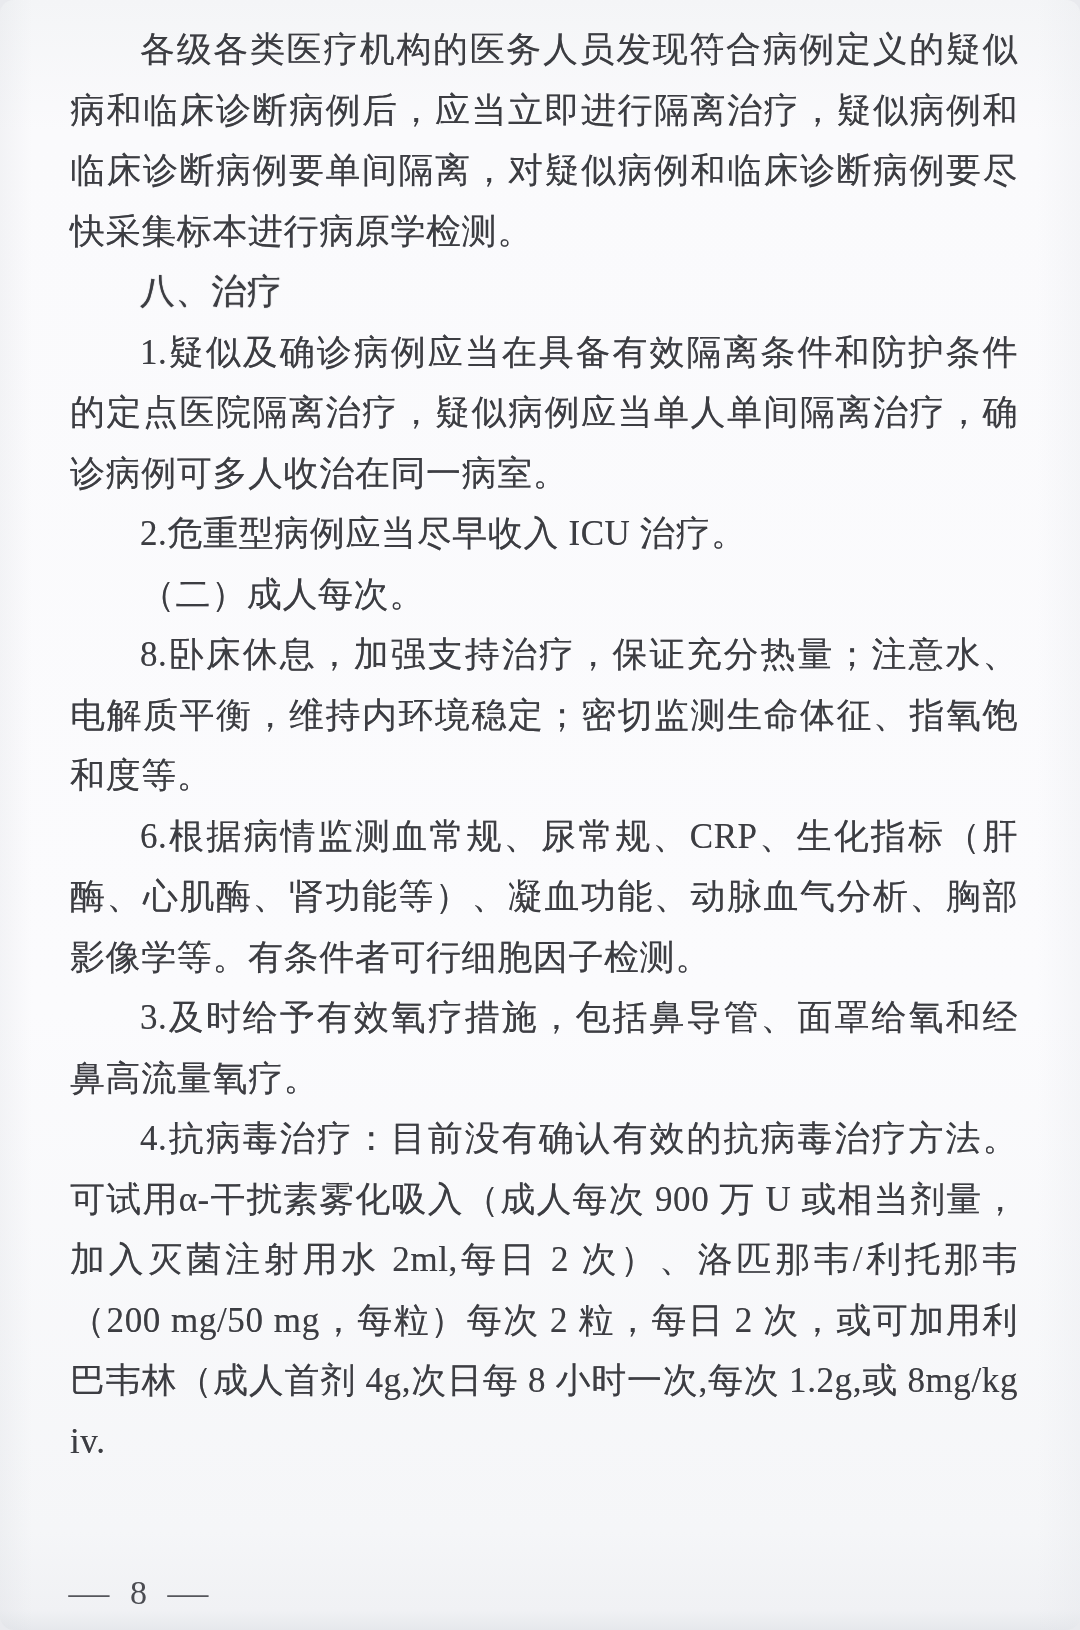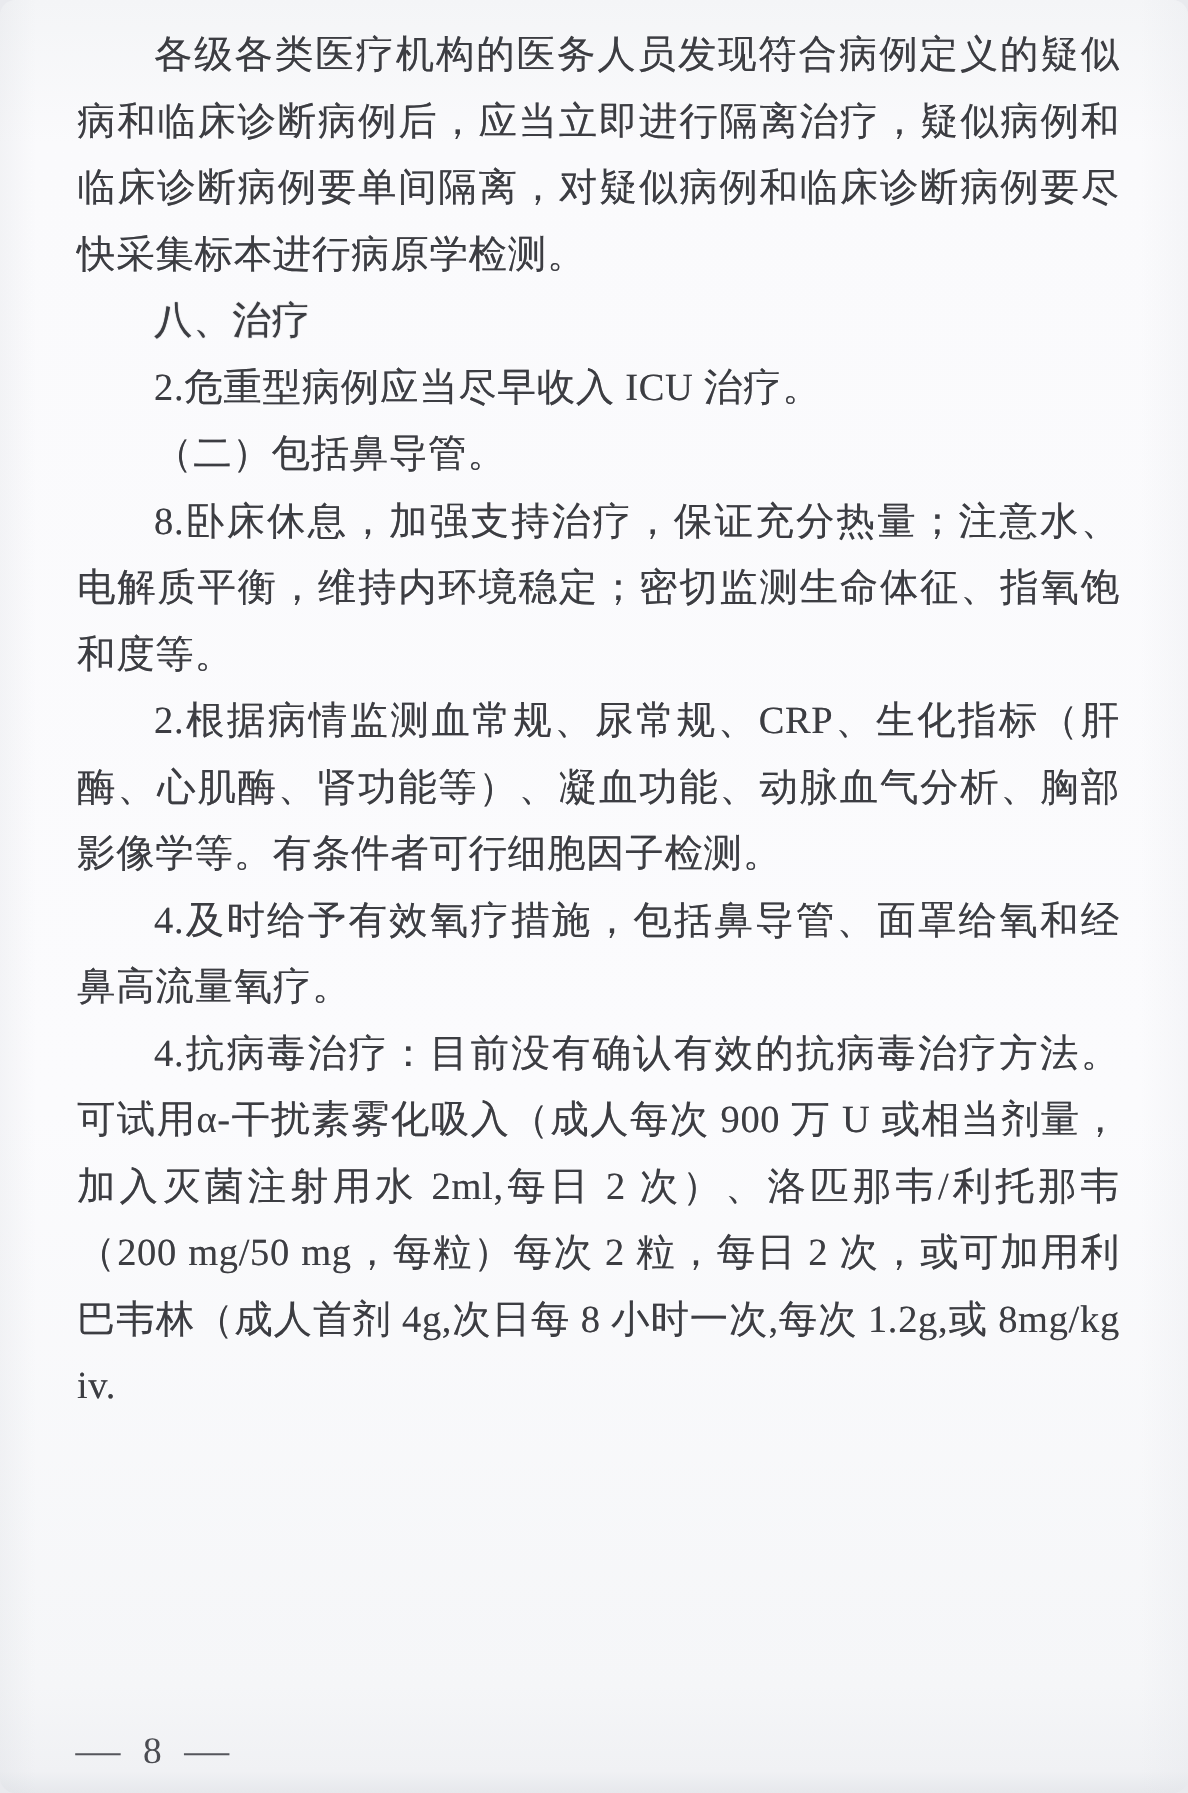--- a/index.html
+++ b/index.html
@@ -73,30 +73,31 @@
 <body>
 
 <div class="sheet">
 
   <div class="text-block">
     <p class="para">各级各类医疗机构的医务人员发现符合病例定义的疑似病和临床诊断病例后，应当立即进行隔离治疗，疑似病例和临床诊断病例要单间隔离，对疑似病例和临床诊断病例要尽快采集标本进行病原学检测。</p>
 
     <p class="para heading">八、治疗</p>
 
 
+    <p class="para">1.疑似及确诊病例应当在具备有效隔离条件和防护条件的定点医院隔离治疗，疑似病例应当单人单间隔离治疗，确诊病例可多人收治在同一病室。</p>
 
     <p class="para">2.危重型病例应当尽早收入 ICU 治疗。</p>
 
-    <p class="para">（二）包括鼻导管。</p>
+    <p class="para">（二）成人每次。</p>
 
     <p class="para">8.卧床休息，加强支持治疗，保证充分热量；注意水、电解质平衡，维持内环境稳定；密切监测生命体征、指氧饱和度等。</p>
 
-    <p class="para">2.根据病情监测血常规、尿常规、CRP、生化指标（肝酶、心肌酶、肾功能等）、凝血功能、动脉血气分析、胸部影像学等。有条件者可行细胞因子检测。</p>
+    <p class="para">6.根据病情监测血常规、尿常规、CRP、生化指标（肝酶、心肌酶、肾功能等）、凝血功能、动脉血气分析、胸部影像学等。有条件者可行细胞因子检测。</p>
 
-    <p class="para">4.及时给予有效氧疗措施，包括鼻导管、面罩给氧和经鼻高流量氧疗。</p>
+    <p class="para">3.及时给予有效氧疗措施，包括鼻导管、面罩给氧和经鼻高流量氧疗。</p>
 
     <p class="para">4.抗病毒治疗：目前没有确认有效的抗病毒治疗方法。可试用α-干扰素雾化吸入（成人每次 900 万 U 或相当剂量，加入灭菌注射用水 2ml,每日 2 次）、洛匹那韦/利托那韦（200 mg/50 mg，每粒）每次 2 粒，每日 2 次，或可加用利巴韦林（成人首剂 4g,次日每 8 小时一次,每次 1.2g,或 8mg/kg iv.</p>
   </div>
 
   <div class="footer">
     <span class="dash">—</span>
     <span class="pagenum">8</span>
     <span class="dash">—</span>
   </div>
 

